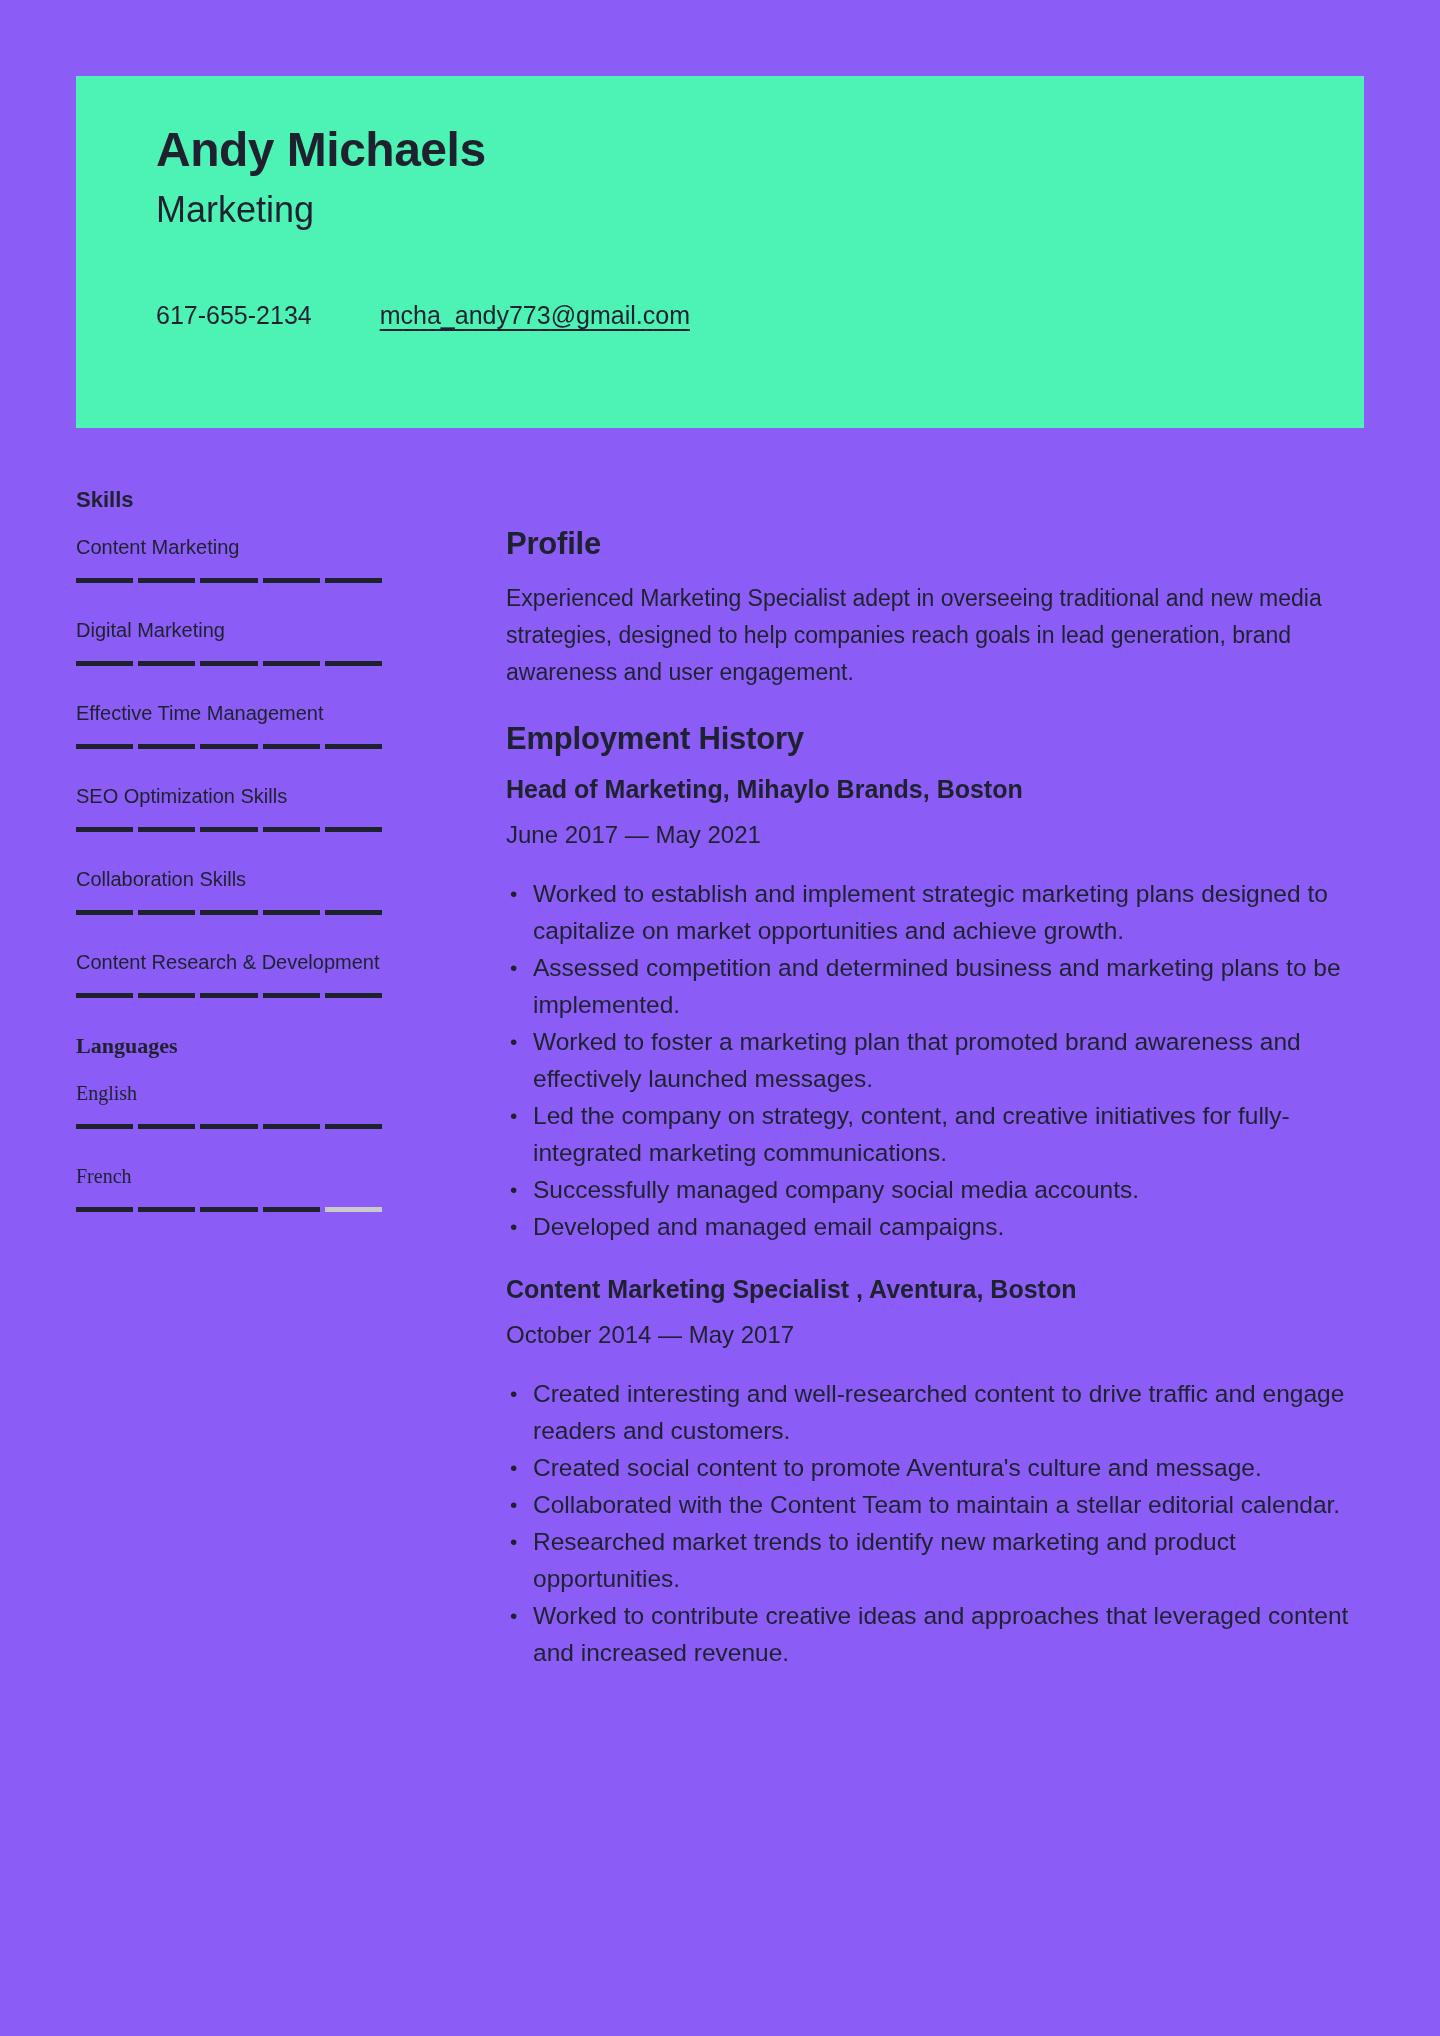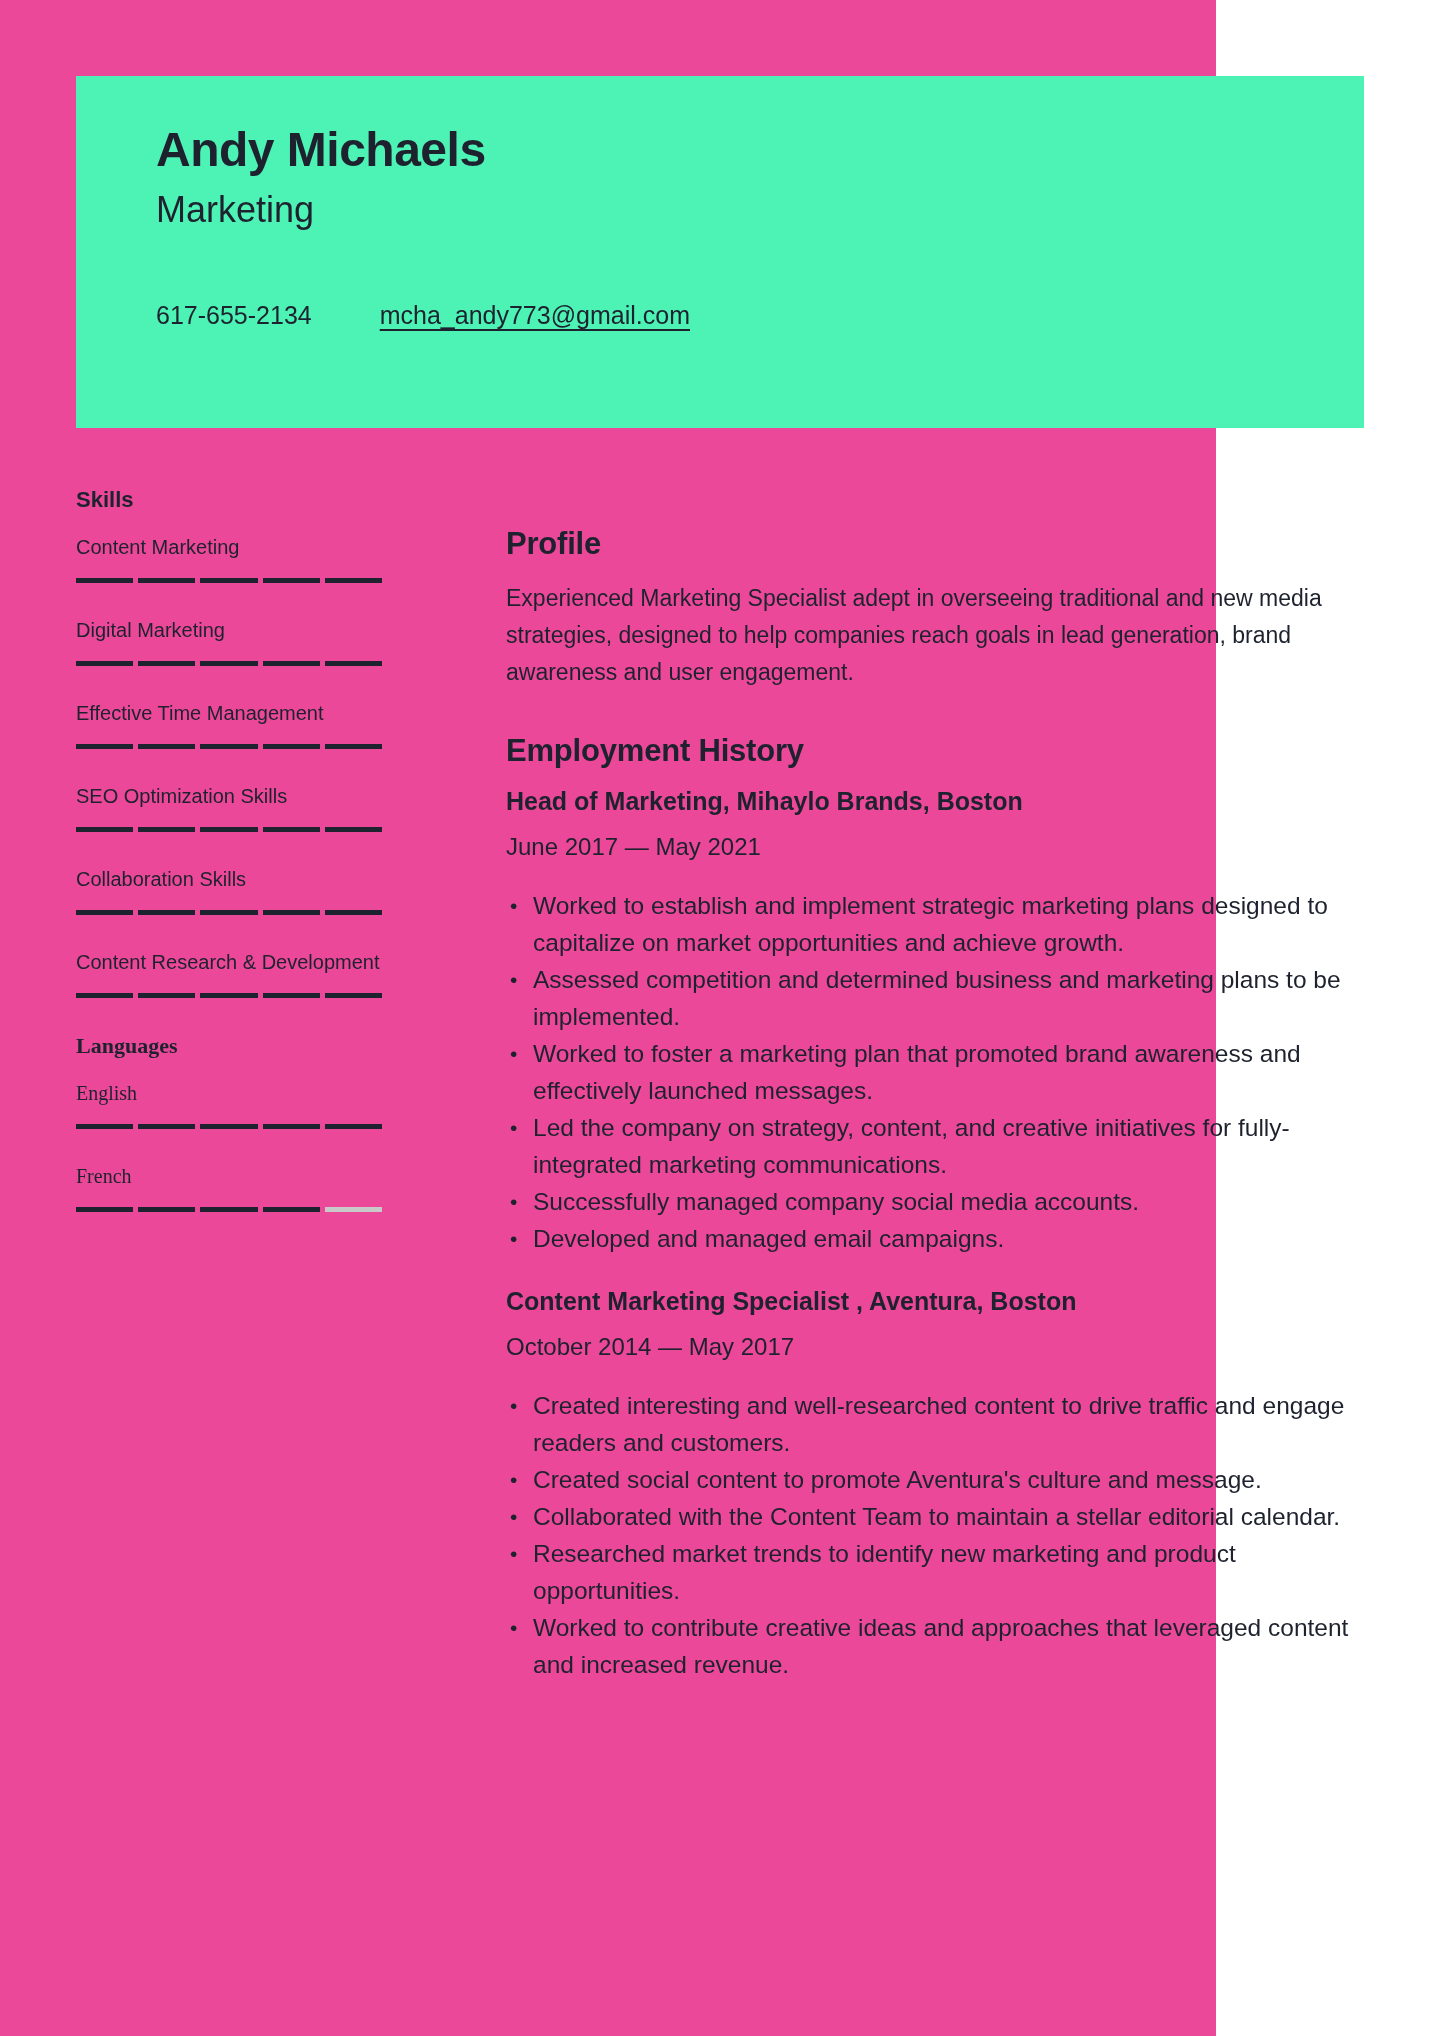--- a/index.html
+++ b/index.html
@@ -8,21 +8,21 @@
     --bar-off:#c9c9c9;
   }
   *{margin:0;padding:0;box-sizing:border-box;}
   html,body{background:#ffffff;}
   body{
     width:1440px;height:2036px;
     font-family:"Liberation Sans", sans-serif;
     color:var(--ink);
     position:relative;
   }
-  .page{width:1216px;height:2036px;background:#ec4899;overflow:hidden;}
+  .page{width:1440px;height:2036px;background:#8b5cf6;overflow:hidden;}
 
   
   .header{
     position:absolute;left:76px;top:76px;width:1288px;height:352px;
     background:var(--accent);
     padding:44px 80px 0 80px;
   }
   .name{
     font-size:48px;font-weight:700;letter-spacing:-0.5px;line-height:1.25;
   }
@@ -54,21 +54,21 @@
   .level-seg{flex:1;height:5px;background:var(--ink);}
   .level-seg.off{background:var(--bar-off);}
   .languages-block{margin-top:36px;font-family:Liberation Serif, serif;}
 
   
   .section-heading{
     font-size:31px;font-weight:700;line-height:40px;margin-bottom:16px;
     letter-spacing:-0.2px;
   }
   .profile-text{font-size:23px;line-height:37px;}
-  .employment{margin-top:40px;}
+  .employment{margin-top:28px;}
   .job{margin-top:30px;}
   .job:first-of-type{margin-top:0;}
   .job-title{font-size:25px;font-weight:700;line-height:28px;}
   .job-dates{font-size:24px;margin-top:18px;line-height:28px;}
   .job-bullets{list-style:none;margin-top:26px;}
   .job-bullets li{
     position:relative;padding-left:27px;
     font-size:24.5px;line-height:37px;margin-bottom:0;
   }
   .job-bullets li::before{

